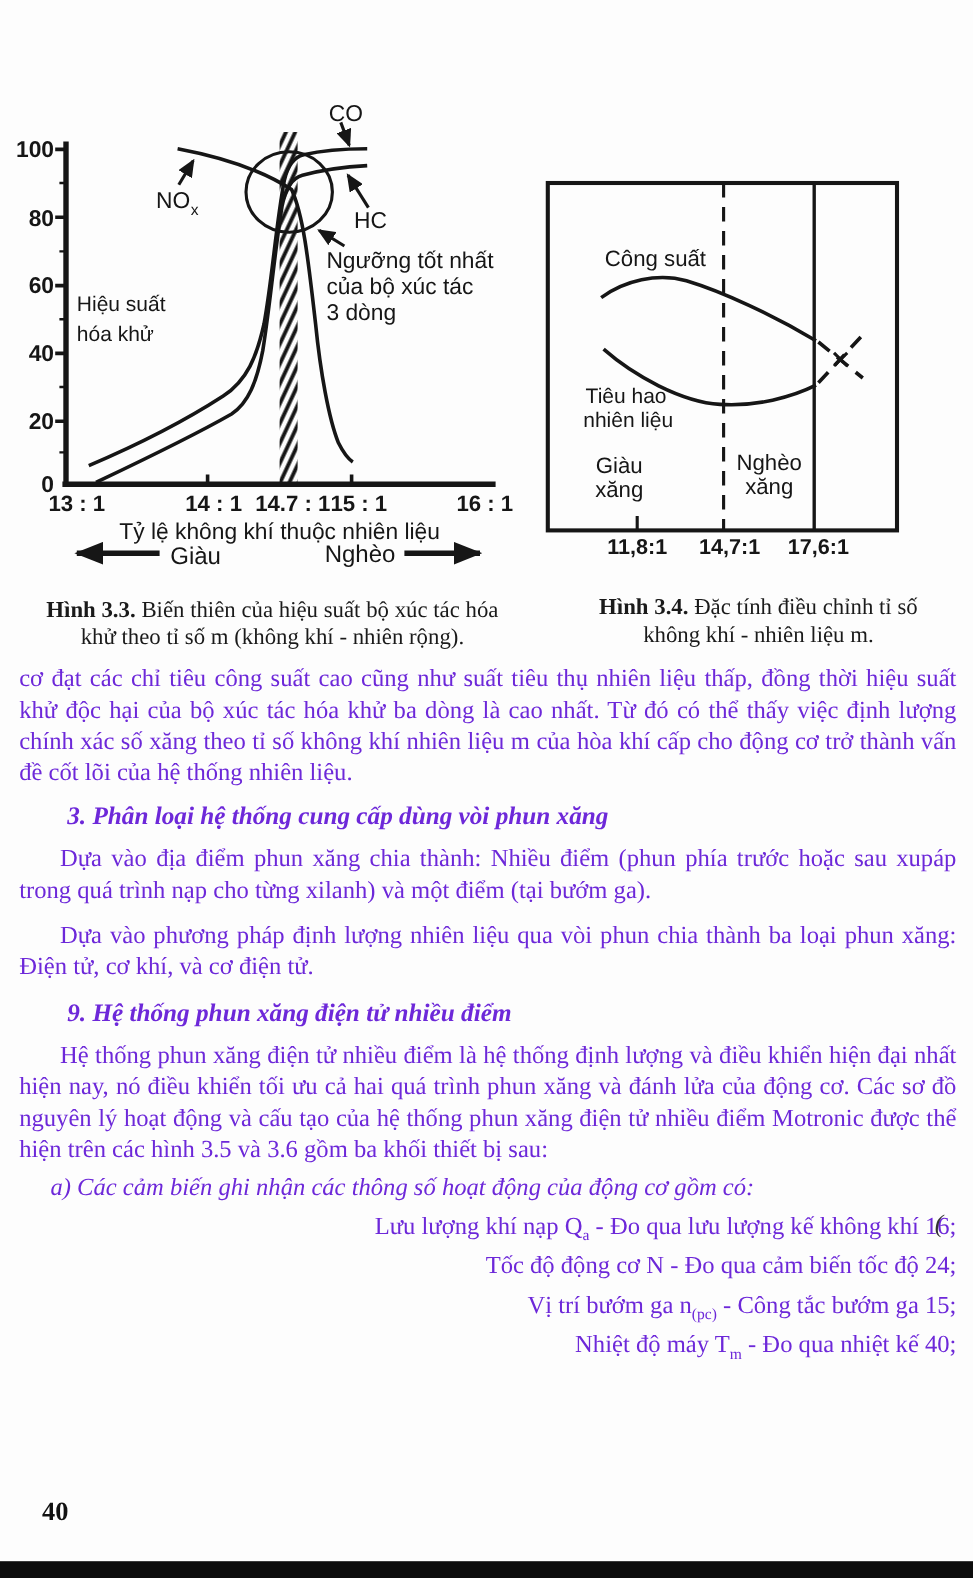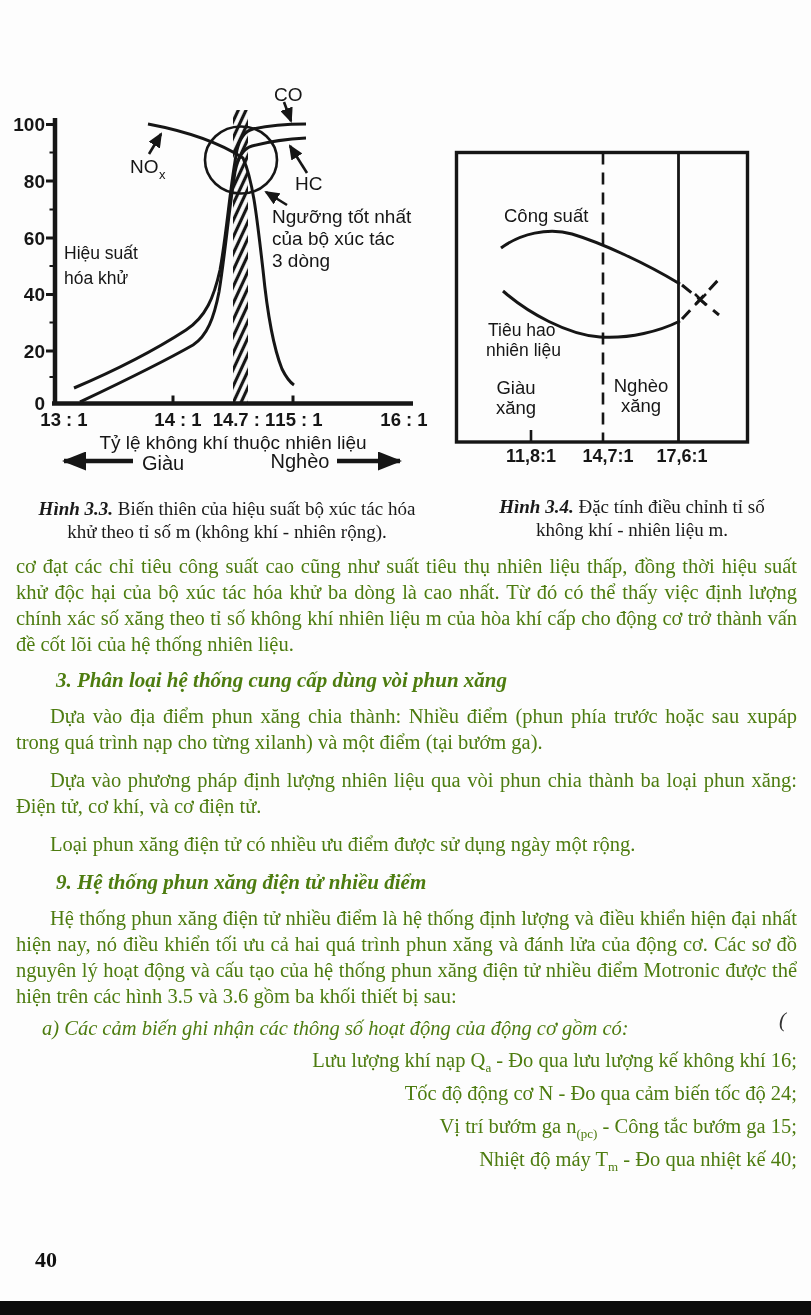--- a/index.html
+++ b/index.html
@@ -6,23 +6,23 @@
   body{width:811px;height:1315px;position:relative;background:#fdfdfd;overflow:hidden;
        font-family:"Liberation Serif","DejaVu Serif",serif;color:#161616;}
   .page{position:absolute;inset:0;background:#fdfdfd;}
   svg text{font-family:"Liberation Sans","DejaVu Sans",sans-serif;fill:#161616;}
   .fig{position:absolute;}
   #fig33{left:0;top:85px;width:445px;height:405px;}
   #fig34{left:440px;top:140px;width:371px;height:345px;}
   .caption{position:absolute;text-align:center;font-size:19px;line-height:23px;color:#1a1a1a;}
   #cap33{left:22px;top:497px;width:410px;}
   #cap34{left:452px;top:495px;width:360px;}
-  .cap-title{font-weight:bold;font-style:italic;}
+  .cap-title{font-weight:bold;}
   .textcol{position:absolute;left:16px;top:553px;width:781px;font-size:20.5px;line-height:26px;
-           text-align:justify;color:#4d7c0f;}
+           text-align:justify;color:#6d28d9;}
   .p{margin:0 0 12px 0;text-indent:34px;}
   .p.first{text-indent:0;margin-bottom:10px;}
   .h{font-weight:bold;font-style:italic;text-align:left;margin:0 0 10px 40px;font-size:21px;}
   .a-line{font-style:italic;text-align:left;margin:0 0 6px 26px;}
   .sensor{text-align:right;margin:0 0 7px 26px;}
   .sensor sub{font-size:13px;line-height:0;}
   .p5{margin-bottom:6px;}
   .pagenum{position:absolute;left:35px;top:1247px;font-size:22px;font-weight:600;color:#111;}
   .stray{position:absolute;left:779px;top:1008px;font-size:21px;color:#333;font-style:italic;}
   .bottombar{position:absolute;left:0;top:1301px;width:811px;height:14px;background:#0d0d0d;}
@@ -128,21 +128,20 @@
   <div id="cap34" class="caption">
     <span class="cap-title">Hình 3.4.</span><span> Đặc tính điều chỉnh tỉ số</span><br>
     <span>không khí - nhiên liệu m.</span>
   </div>
 
   <div class="textcol">
     <div class="p first">cơ đạt các chỉ tiêu công suất cao cũng như suất tiêu thụ nhiên liệu thấp, đồng thời hiệu suất khử độc hại của bộ xúc tác hóa khử ba dòng là cao nhất. Từ đó có thể thấy việc định lượng chính xác số xăng theo tỉ số không khí nhiên liệu m của hòa khí cấp cho động cơ trở thành vấn đề cốt lõi của hệ thống nhiên liệu.</div>
     <div class="h">3. Phân loại hệ thống cung cấp dùng vòi phun xăng</div>
     <div class="p">Dựa vào địa điểm phun xăng chia thành: Nhiều điểm (phun phía trước hoặc sau xupáp trong quá trình nạp cho từng xilanh) và một điểm (tại bướm ga).</div>
     <div class="p">Dựa vào phương pháp định lượng nhiên liệu qua vòi phun chia thành ba loại phun xăng: Điện tử, cơ khí, và cơ điện tử.</div>
-    <div class="p">Loại phun xăng điện tử có nhiều ưu điểm được sử dụng ngày một rộng.</div>
     <div class="h">9. Hệ thống phun xăng điện tử nhiều điểm</div>
     <div class="p p5">Hệ thống phun xăng điện tử nhiều điểm là hệ thống định lượng và điều khiển hiện đại nhất hiện nay, nó điều khiển tối ưu cả hai quá trình phun xăng và đánh lửa của động cơ. Các sơ đồ nguyên lý hoạt động và cấu tạo của hệ thống phun xăng điện tử nhiều điểm Motronic được thể hiện trên các hình 3.5 và 3.6 gồm ba khối thiết bị sau:</div>
     <div class="a-line">a) Các cảm biến ghi nhận các thông số hoạt động của động cơ gồm có:</div>
 
     <div class="sensor"><span>Lưu lượng khí nạp Q</span><sub>a</sub><span> - Đo qua lưu lượng kế không khí 16;</span></div>
     <div class="sensor"><span>Tốc độ động cơ N</span><sub></sub><span> - Đo qua cảm biến tốc độ 24;</span></div>
     <div class="sensor"><span>Vị trí bướm ga n</span><sub>(pc)</sub><span> - Công tắc bướm ga 15;</span></div>
     <div class="sensor"><span>Nhiệt độ máy T</span><sub>m</sub><span> - Đo qua nhiệt kế 40;</span></div>
   </div>
 

